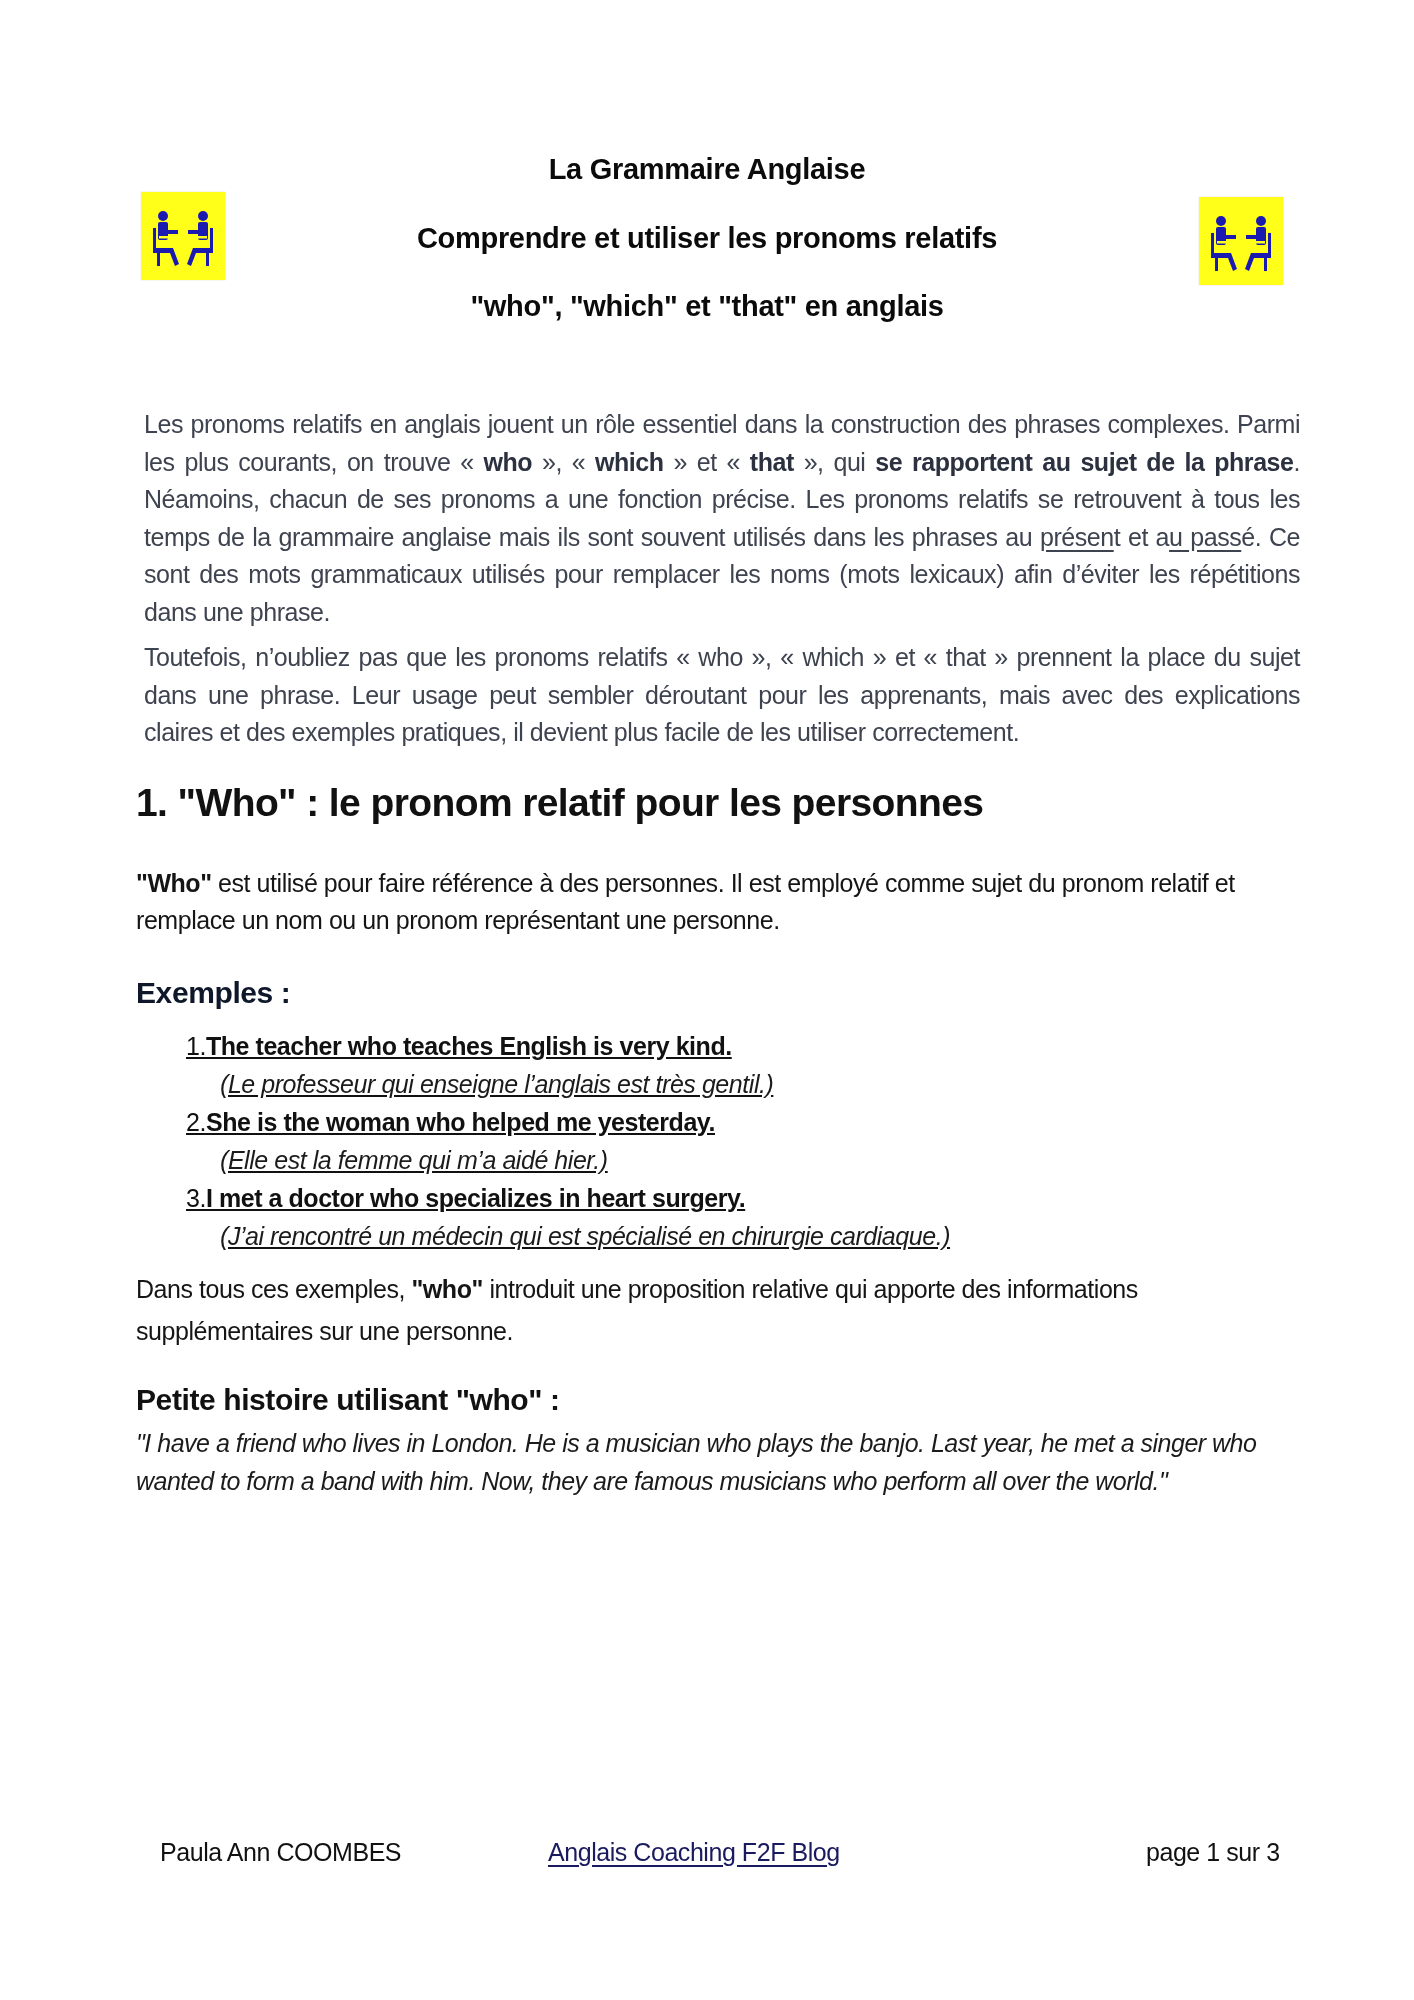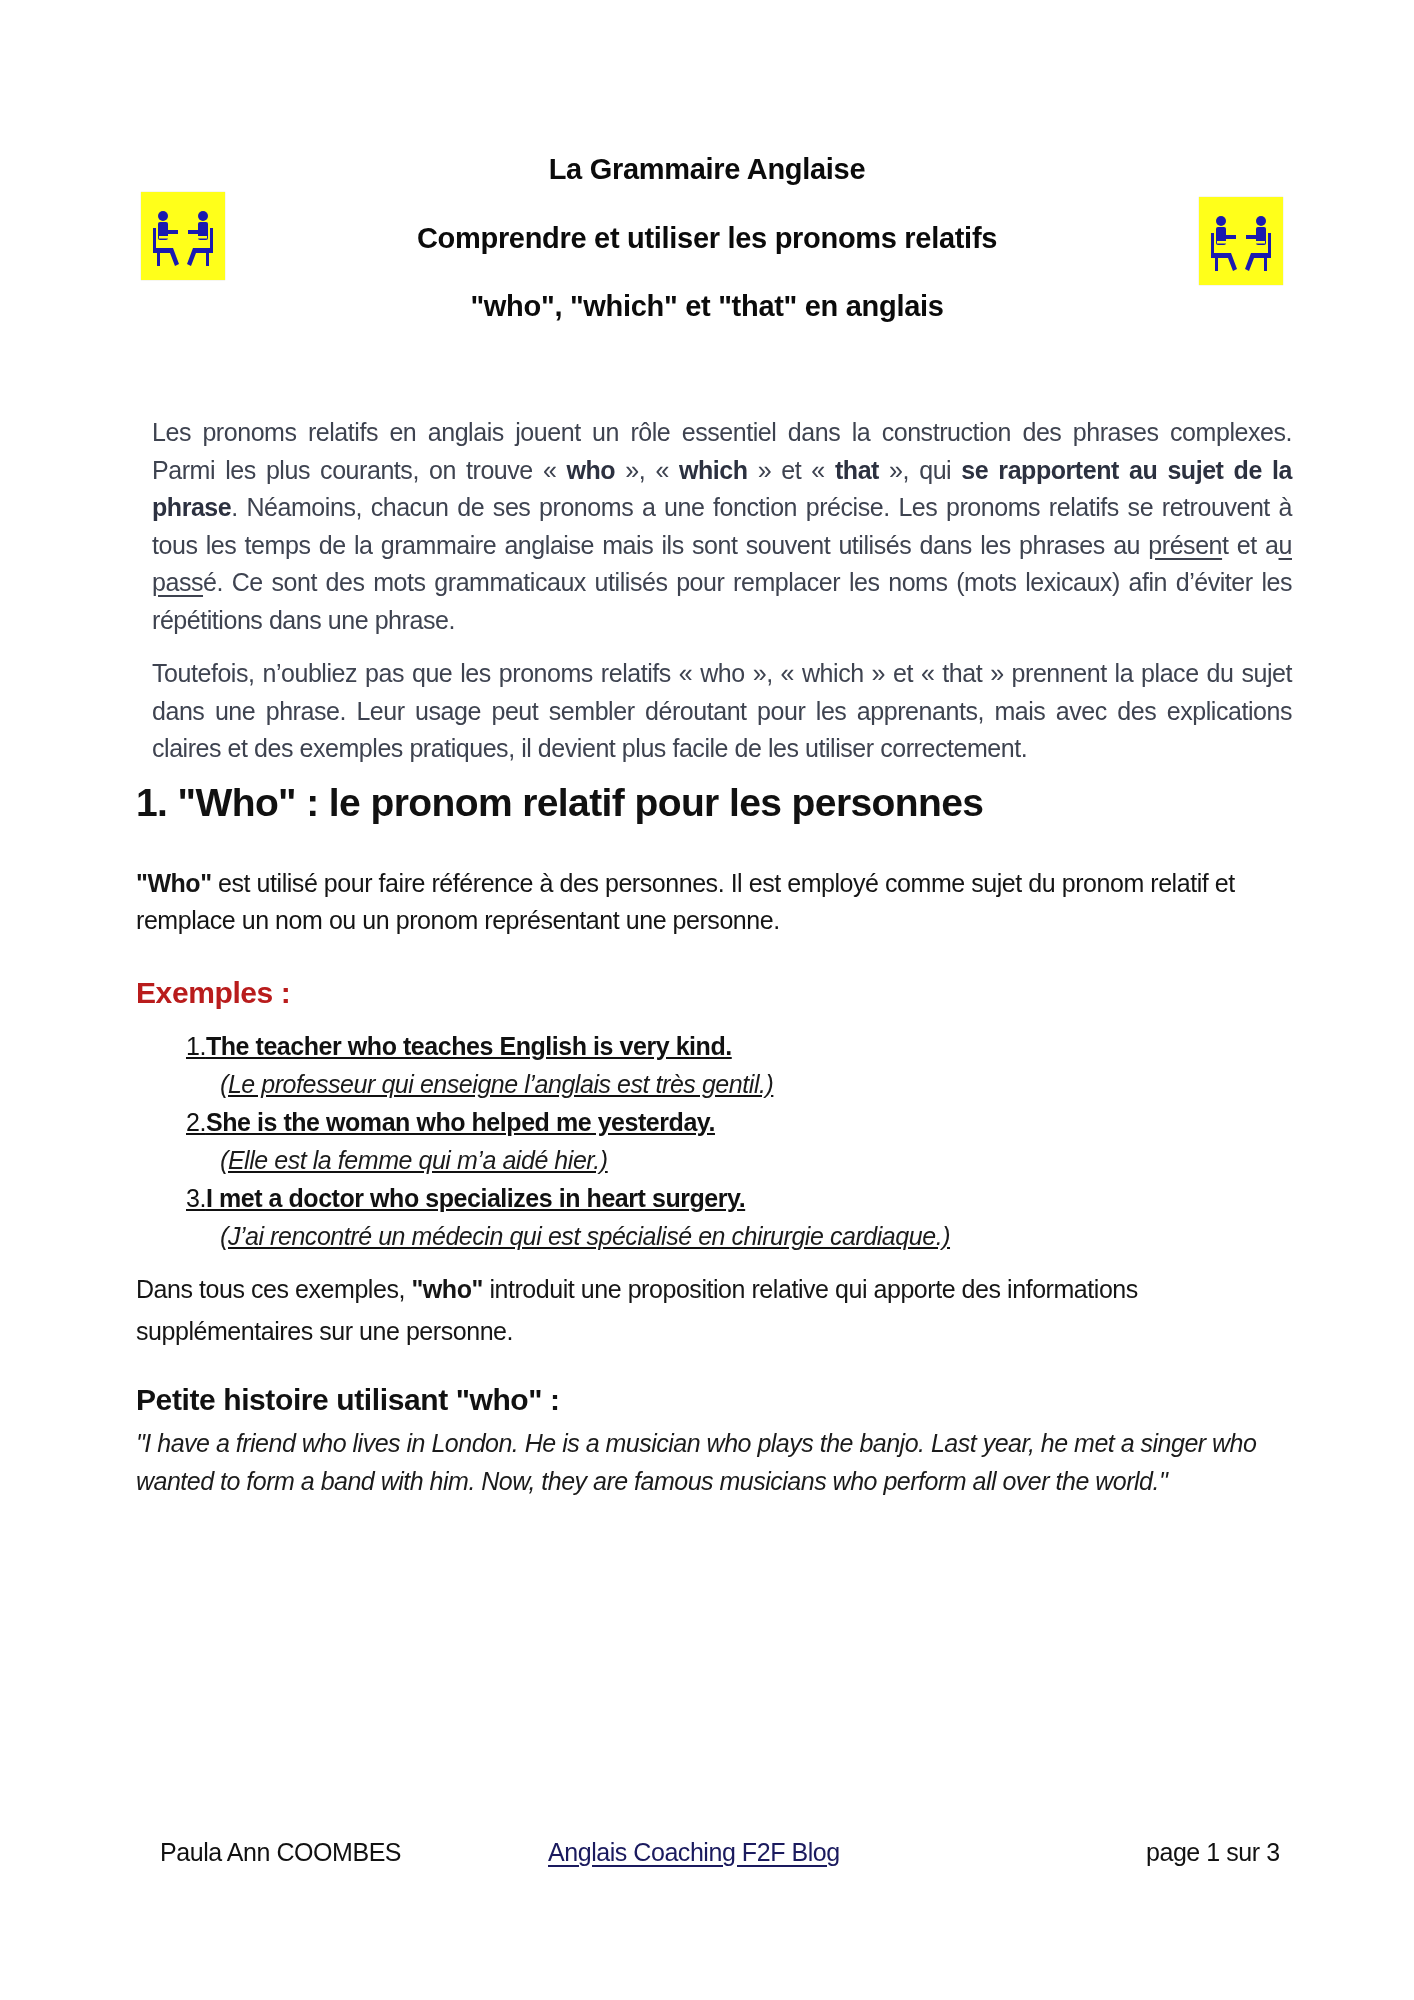--- a/index.html
+++ b/index.html
@@ -26,38 +26,38 @@
   .logo-left { left: 141px; top: 192px; }
   .logo-right { left: 1199px; top: 197px; }
   .logo svg { width: 100%; height: 100%; display: block; }
 
   
   .intro {
     position: absolute; left: 136px; top: 398px; width: 1172px;
     font-size: 25px; line-height: 37.5px; color: #3e4350;
     text-align: justify; letter-spacing: -0.45px;
   }
-  .intro p { margin: 16px; }
+  .intro p { margin: 8px; }
   .intro b { color: #2c3140; }
   .intro .u { text-decoration: underline; text-underline-offset: 4px; }
 
   
   .section-title {
     position: absolute; left: 136px; top: 781px;
     font-size: 39px; font-weight: bold; color: #111; letter-spacing: -0.6px;
   }
   .section-desc {
     position: absolute; left: 136px; top: 865px; width: 1160px;
     font-size: 25px; line-height: 37px; color: #151515; letter-spacing: -0.45px;
   }
   .section-desc p { margin: 0; }
 
   .examples-title {
     position: absolute; left: 136px; top: 976px;
-    font-size: 30px; font-weight: bold; color: #b91c1c; letter-spacing: -0.4px;
+    font-size: 30px; font-weight: bold; color: #0f172a; letter-spacing: -0.4px;
   }
   .examples-list {
     position: absolute; left: 186px; top: 1027px; width: 1100px;
     font-size: 25px; letter-spacing: -0.45px; color: #111;
   }
   .ex-item { height: 76px; text-decoration: underline; }
   .ex-en { height: 38px; line-height: 38px; }
   .ex-en .num { font-weight: normal; }
   .ex-en .sent { font-weight: bold; }
   .ex-fr { height: 38px; line-height: 38px; padding-left: 34px; font-style: italic; color: #1b1b1b; }

